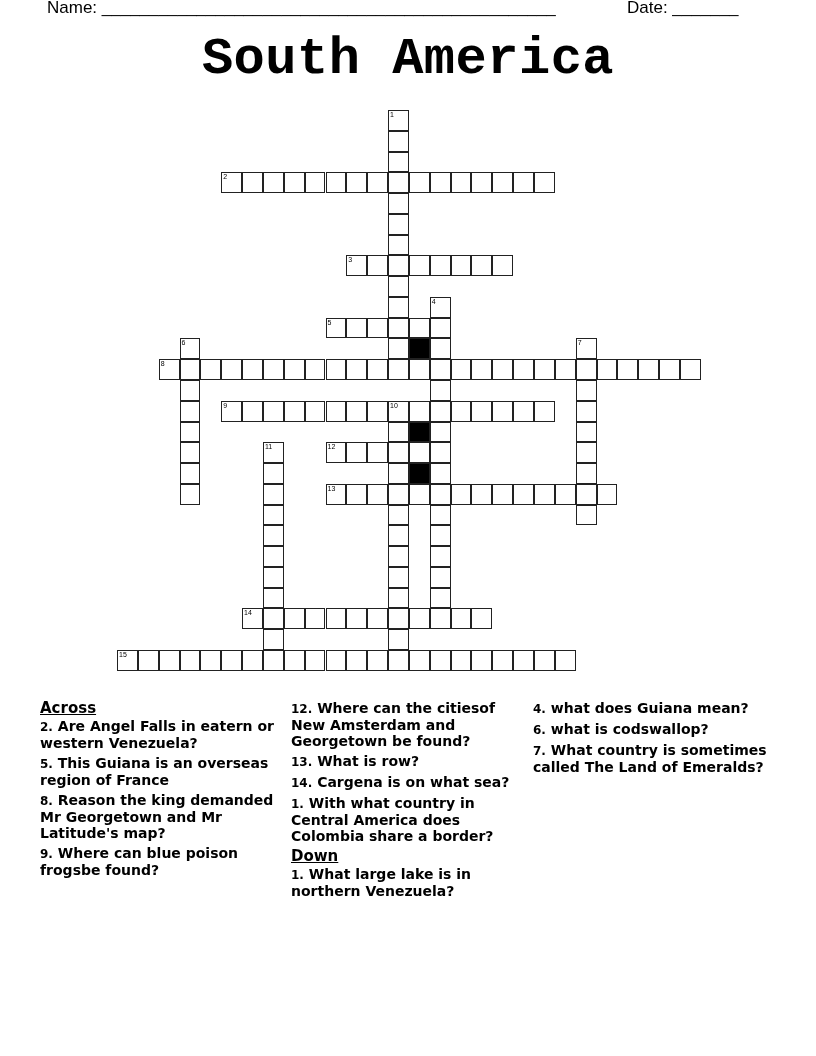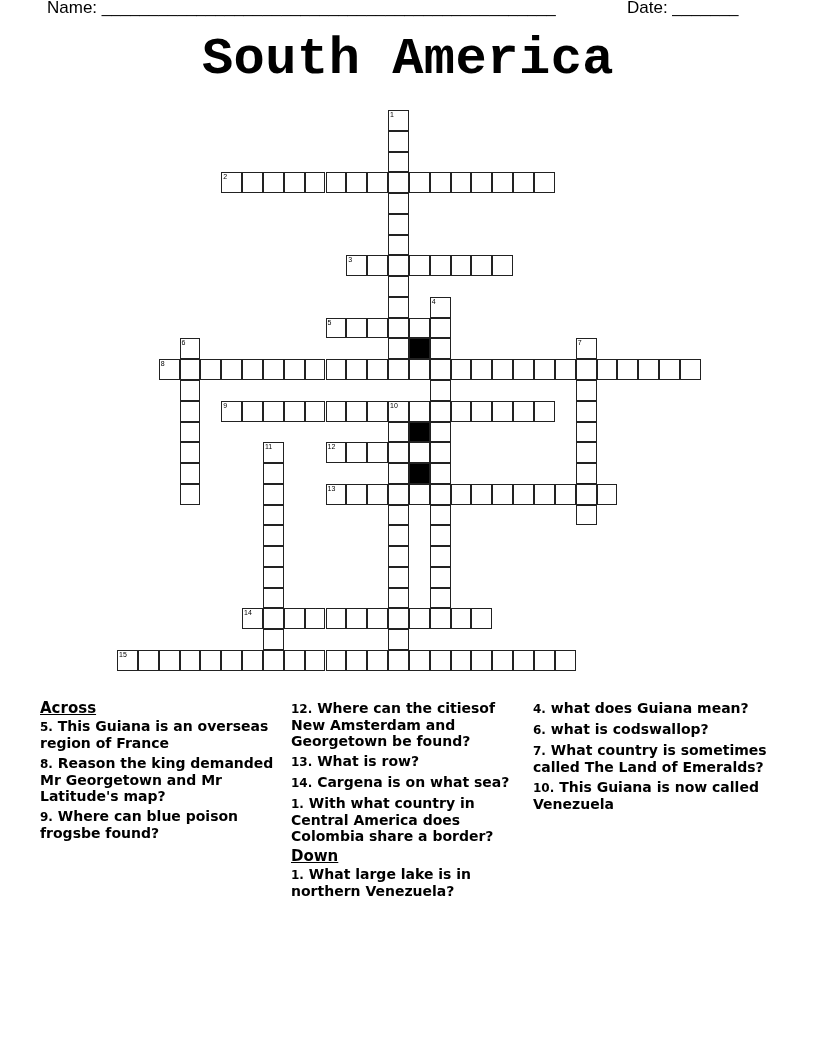--- a/index.html
+++ b/index.html
@@ -236,32 +236,32 @@
     <div class="cell" style="left: 396.15px; top: 540.02px;"></div>
     <div class="cell" style="left: 417px; top: 540.02px;"></div>
     <div class="cell" style="left: 437.85px; top: 540.02px;"></div>
     <div class="cell black" style="left: 291.9px; top: 228.47px;"></div>
     <div class="cell black" style="left: 291.9px; top: 311.55px;"></div>
     <div class="cell black" style="left: 291.9px; top: 353.09px;"></div>
   </div>
 
 <div class="clues col1">
   <div class="section">Across</div>
+  <div class="clue"><span class="n">2.</span> <span>Are Angel Falls in eatern or western Venezuela?</span></div>
   <div class="clue"><span class="n">5.</span> <span>This Guiana is an overseas region of France</span></div>
   <div class="clue"><span class="n">8.</span> <span>Reason the king demanded Mr Georgetown and Mr Latitude's map?</span></div>
   <div class="clue"><span class="n">9.</span> <span>Where can blue poison frogsbe found?</span></div>
 </div>
 
 <div class="clues col2">
   <div class="clue"><span class="n">12.</span> <span>Where can the citiesof New Amsterdam and Georgetown be found?</span></div>
   <div class="clue"><span class="n">13.</span> <span>What is row?</span></div>
   <div class="clue"><span class="n">14.</span> <span>Cargena is on what sea?</span></div>
   <div class="clue"><span class="n">1.</span> <span>With what country in Central America does Colombia share a border?</span></div>
   <div class="section">Down</div>
   <div class="clue"><span class="n">1.</span> <span>What large lake is in northern Venezuela?</span></div>
 </div>
 
 <div class="clues col3">
   <div class="clue"><span class="n">4.</span> <span>what does Guiana mean?</span></div>
   <div class="clue"><span class="n">6.</span> <span>what is codswallop?</span></div>
   <div class="clue"><span class="n">7.</span> <span>What country is sometimes called The Land of Emeralds?</span></div>
-  <div class="clue"><span class="n">10.</span> <span>This Guiana is now called Venezuela</span></div>
 </div>
 
 </body></html>

